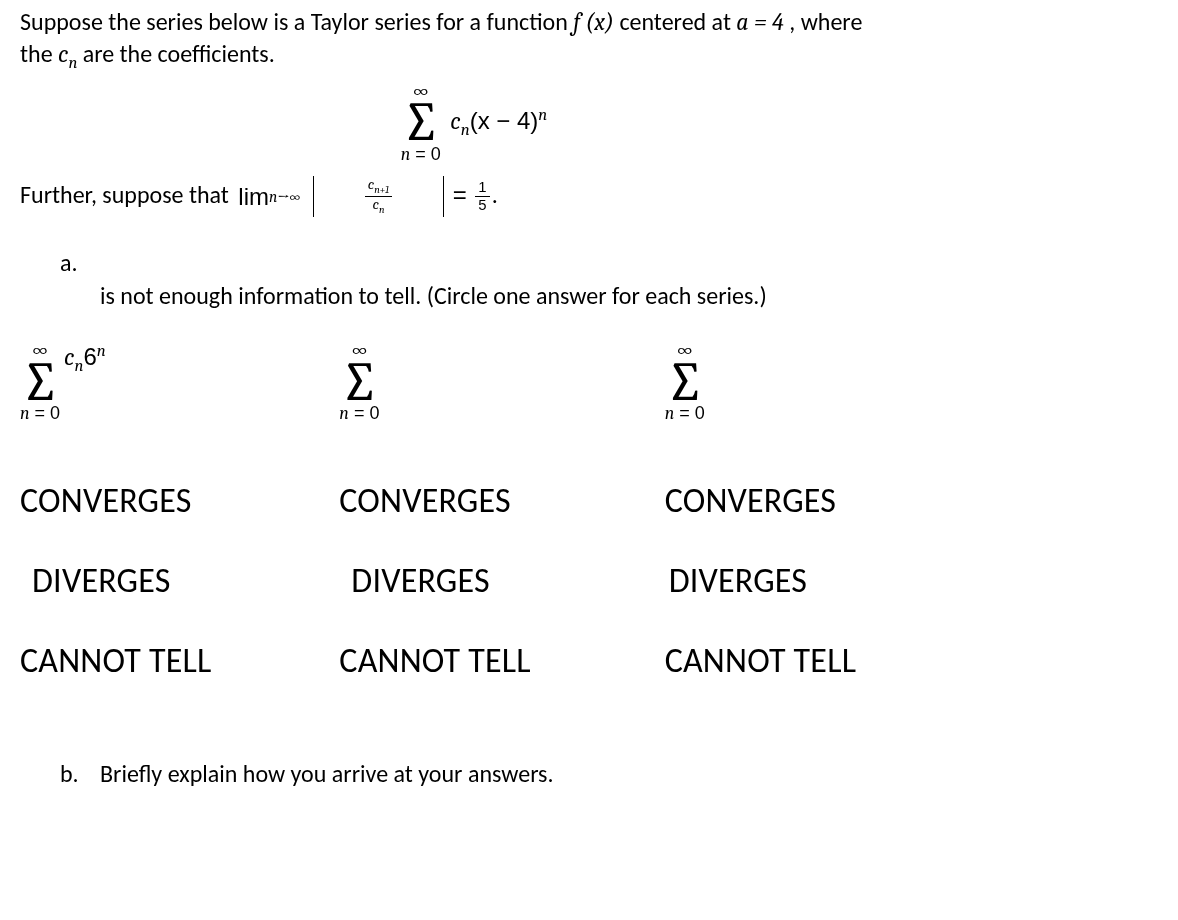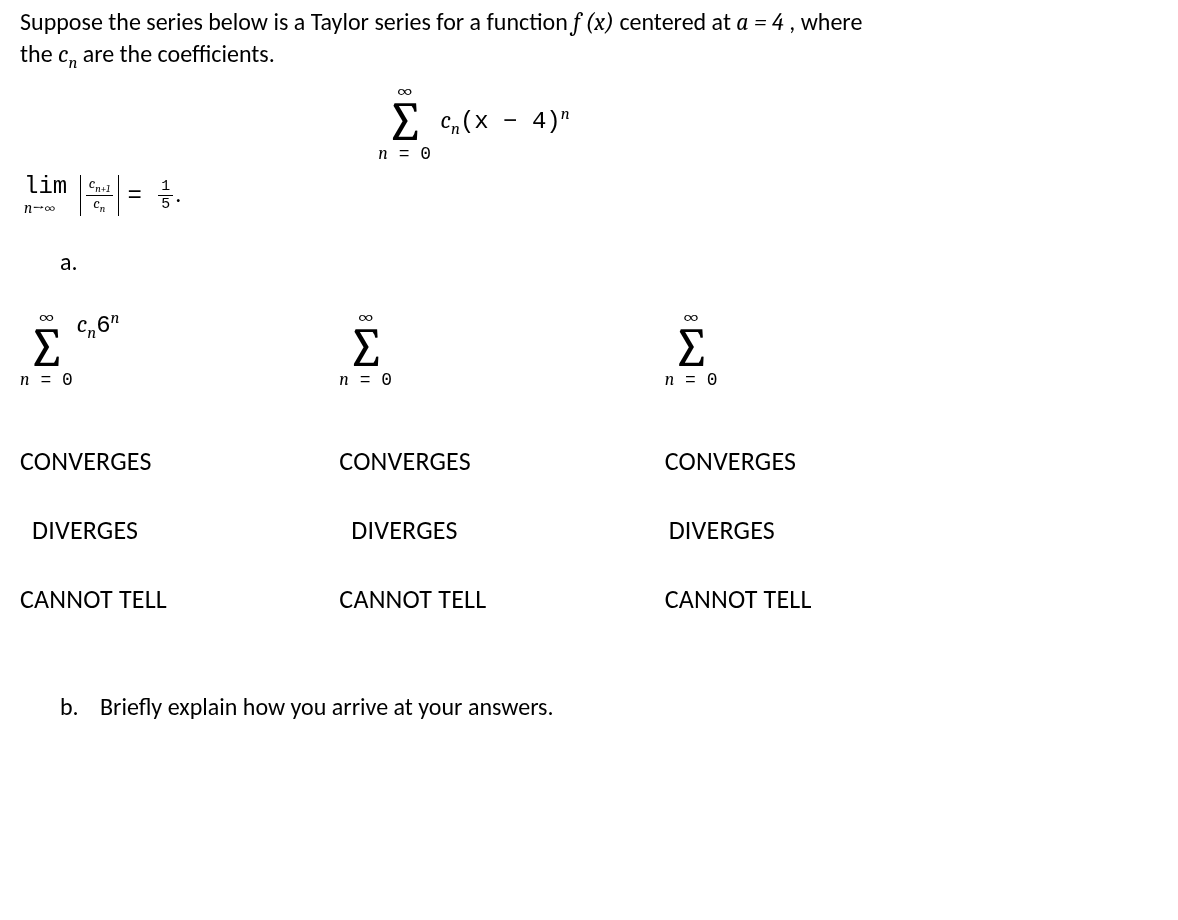--- a/index.html
+++ b/index.html
@@ -12,21 +12,21 @@
     line-height: 1.35;
   }
   .page {
     width: 948px;
     min-height: 920px;
     padding: 6px 20px 20px 20px;
     box-sizing: border-box;
   }
   .nowrap { white-space: nowrap; }
   .math  { font-family: "Cambria Math", "Cambria", "Times New Roman", serif; font-style: italic; }
-  .mathn { font-family: Liberation Mono, monospace; font-style: normal; }
+  .mathn { font-family: Liberation Sans, sans-serif; font-style: normal; }
 
   
   .frac {
     display: inline-block;
     vertical-align: middle;
     text-align: center;
     font-style: normal;
     font-family: "Cambria Math","Cambria","Times New Roman",serif;
     line-height: 1;
     margin: 0 2px;
@@ -45,31 +45,32 @@
     margin-right: 4px;
   }
   .sigma-wrap .bound { font-family:"Cambria Math","Cambria",serif; font-size:0.75em; font-style: italic; }
   .sigma-wrap .bound.top { margin-bottom: -2px; font-size:0.9em; font-style: normal; }
   .sigma-wrap .sigma-sym { font-family:"Cambria Math","Cambria",serif; font-size:2.3em; line-height:0.8; }
   .lower-n { font-style: italic; }
   .sigma-term { display:inline-block; vertical-align:middle; }
 
   
   .lim {
-    display:inline-flex; flex-direction:column; align-items:flex-start;
+    display:inline-flex; align-items:center;
     vertical-align:middle; line-height:1; margin:0 4px;
     font-family:"Cambria Math","Cambria",serif;
   }
   .lim .limtop { font-size:1em; }
   .lim .limbot { font-size:0.65em; font-style: italic; margin-top:2px; }
 
   
   .bars {
     display:inline-flex; align-items:stretch; vertical-align:middle;
     font-family:"Cambria Math","Cambria",serif;
+    gap:46px;
   }
   .bars .bar { width:0; border-left:1.5px solid #000; margin:0 3px; align-self:stretch; }
   .bars .inner { padding: 2px 0; }
 
   .center-eq { text-align:center; margin: 6px 0 14px; }
 
   .qlist { padding-left: 40px; }
   .qitem {
     display: grid;
     grid-template-columns: 32px 1fr;
@@ -87,21 +88,21 @@
     margin-top: 10px;
   }
   .series-slot { display:flex; justify-content:flex-start; padding-left: 0; }
   .three-col .col2 .series-slot,
   .three-col .col2 .opt-row { padding-left: 10px; }
   .three-col .col3 .series-slot,
   .three-col .col3 .opt-row { padding-left: 26px; }
 
   .options { margin-top: 55px; }
   .opt-row {
-    font-size: 26px;
+    font-size: 34px;
     letter-spacing: 0.2px;
     margin-bottom: 34px;
     margin-top: 8px;
   }
   sup { font-size:0.7em; }
   sub { font-size:0.7em; }
 </style>
 </head>
 <body>
 
@@ -127,20 +128,21 @@
       <span class="bound">
         <span class="lower-n">n</span><span class="mathn"> = 0</span>
       </span>
     </span>
     <span class="sigma-term math">
       <span>c</span><sub>n</sub><span class="mathn" style="font-style:normal;">(x − 4)</span><sup>n</sup>
     </span>
   </div>
 
   <div style="margin-top:-2px;">
+    <span>Further, suppose that </span>
     <span class="lim">
       <span class="limtop mathn">lim</span>
       <span class="limbot">n→∞</span>
     </span>
     <span class="bars">
       <span class="bar"></span>
       <span class="inner">
         <span class="frac small-frac">
           <span class="num math">
             <span>c</span><sub>n+1</sub>
@@ -157,20 +159,21 @@
       <span class="num mathn">1</span>
       <span class="den mathn">5</span>
     </span><span>.</span>
   </div>
 
   <div class="qlist">
     <div class="qitem">
       <div class="marker">a.</div>
       <div>
         <br>
+        <span>is not enough information to tell.  (Circle one answer for each series.)</span>
       </div>
     </div>
   </div>
 
   <div class="three-col">
     <div class="col col1">
       <div class="series-slot">
         <span class="sigma-wrap">
           <span class="bound top">∞</span>
           <span class="sigma-sym">∑</span>

